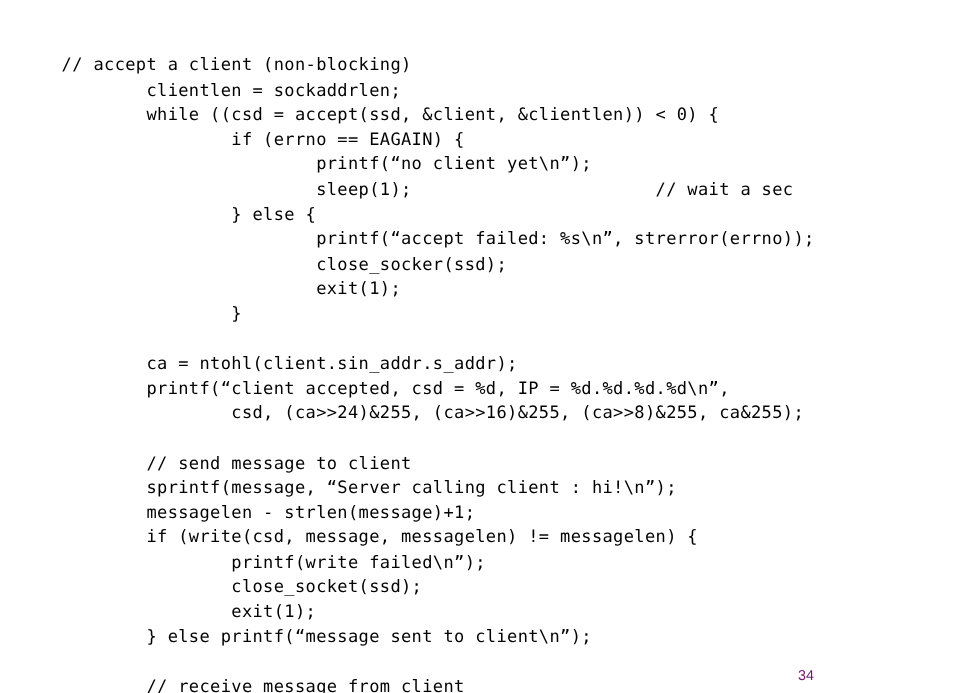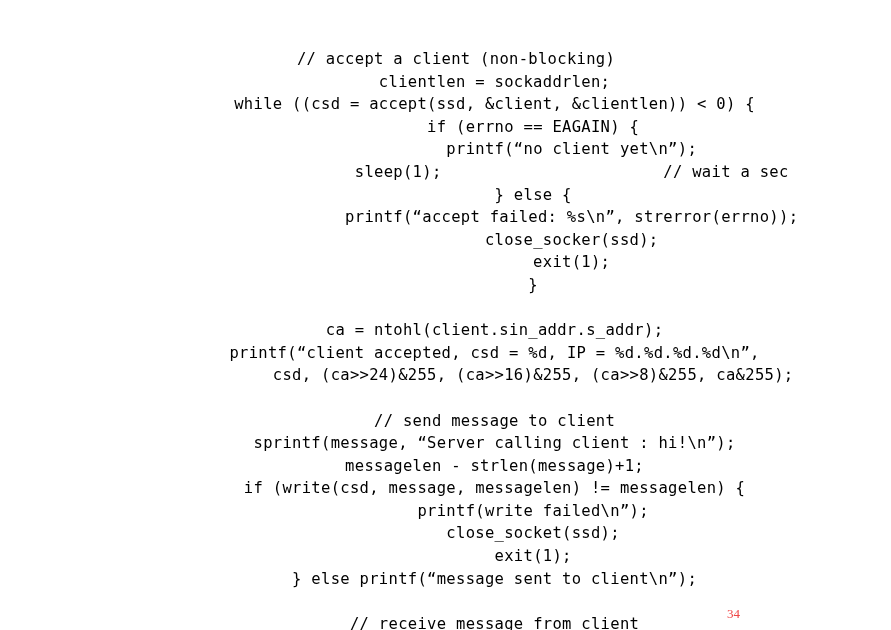--- a/index.html
+++ b/index.html
@@ -11,21 +11,20 @@
     height: 630px;
     background: #ffffff;
     font-family: "DejaVu Sans Mono", "Liberation Mono", monospace;
     overflow: hidden;
   }
   .slide {
     position: relative;
     width: 758px;
     height: 630px;
     background: #ffffff;
-    text-align: center;
   }
   .code-block {
     position: absolute;
     left: 56px;
     top: 48px;
     width: 800px;
     color: #000000;
     font-family: "DejaVu Sans Mono", "Liberation Mono", monospace;
     font-size: 15.5px;
     line-height: 22.6px;
@@ -36,22 +35,22 @@
     white-space: pre;
     min-height: 22.6px;
   }
   .code-line.blank {
     height: 22.6px;
   }
   .page-number {
     position: absolute;
     right: 18px;
     bottom: 8px;
-    color: #ef4444;
-    font-family: Liberation Serif, serif;
+    color: #701a75;
+    font-family: Liberation Sans, sans-serif;
     font-size: 13px;
     line-height: 16px;
   }
 </style>
 </head>
 <body>
 
 <div class="slide">
 
   <div class="code-block"><div class="code-line">// accept a client (non-blocking)</div><div class="code-line">        clientlen = sockaddrlen;</div><div class="code-line">        while ((csd = accept(ssd, &amp;client, &amp;clientlen)) &lt; 0) {</div><div class="code-line">                if (errno == EAGAIN) {</div><div class="code-line">                        printf(“no client yet\n”);</div><div class="code-line">                        sleep(1);                       // wait a sec</div><div class="code-line">                } else {</div><div class="code-line">                        printf(“accept failed: %s\n”, strerror(errno));</div><div class="code-line">                        close_socker(ssd);</div><div class="code-line">                        exit(1);</div><div class="code-line">                }</div><div class="code-line blank">&nbsp;</div><div class="code-line">        ca = ntohl(client.sin_addr.s_addr);</div><div class="code-line">        printf(“client accepted, csd = %d, IP = %d.%d.%d.%d\n”,</div><div class="code-line">                csd, (ca&gt;&gt;24)&amp;255, (ca&gt;&gt;16)&amp;255, (ca&gt;&gt;8)&amp;255, ca&amp;255);</div><div class="code-line blank">&nbsp;</div><div class="code-line">        // send message to client</div><div class="code-line">        sprintf(message, “Server calling client : hi!\n”);</div><div class="code-line">        messagelen - strlen(message)+1;</div><div class="code-line">        if (write(csd, message, messagelen) != messagelen) {</div><div class="code-line">                printf(write failed\n”);</div><div class="code-line">                close_socket(ssd);</div><div class="code-line">                exit(1);</div><div class="code-line">        } else printf(“message sent to client\n”);</div><div class="code-line blank">&nbsp;</div><div class="code-line">        // receive message from client</div></div>

